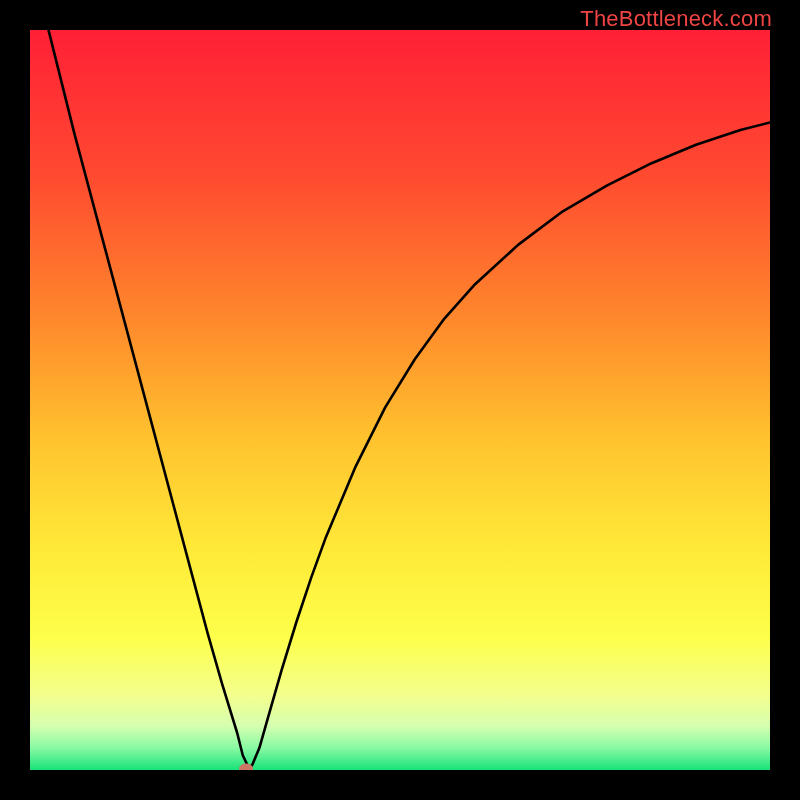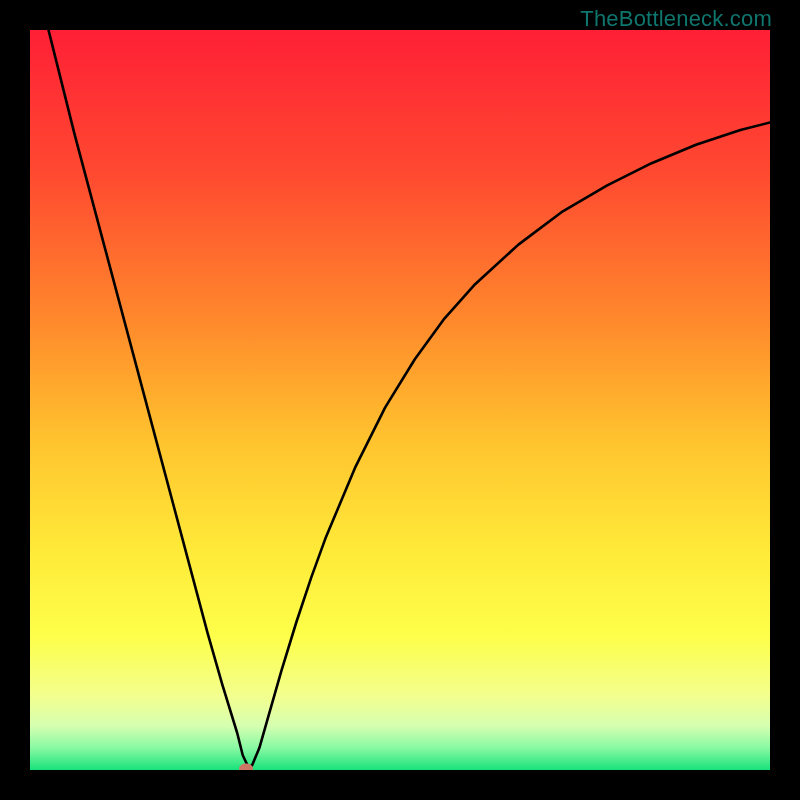--- a/index.html
+++ b/index.html
@@ -22,21 +22,21 @@
     width: 740px;
     height: 740px;
   }
   .watermark {
     position: absolute;
     top: 6px;
     right: 28px;
     font-family: Arial, Helvetica, sans-serif;
     font-size: 22px;
     font-weight: 500;
-    color: #0f766e;
+    color: #ef4444;
     letter-spacing: 0.2px;
     z-index: 10;
   }
   svg {
     display: block;
   }
 </style>
 </head>
 <body>
 

